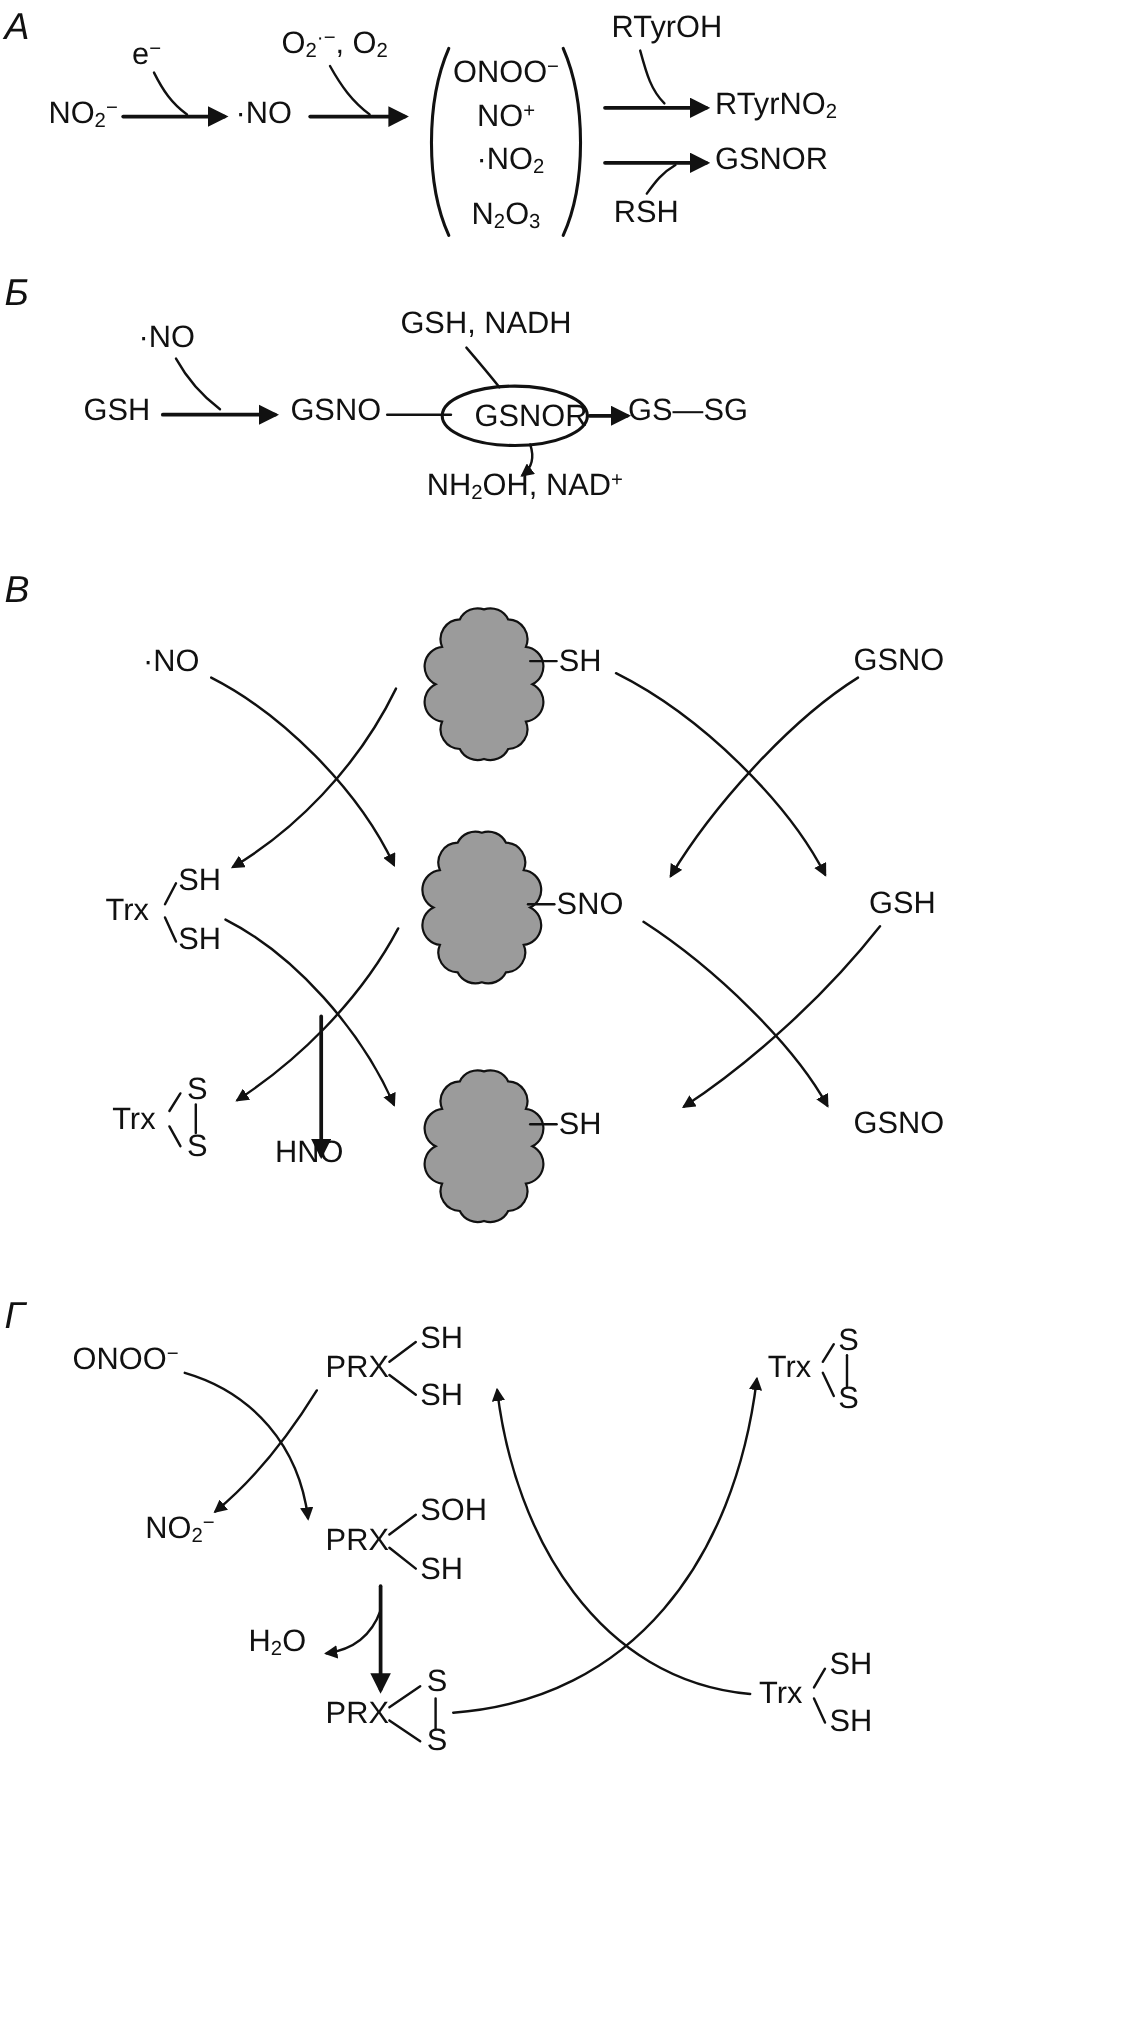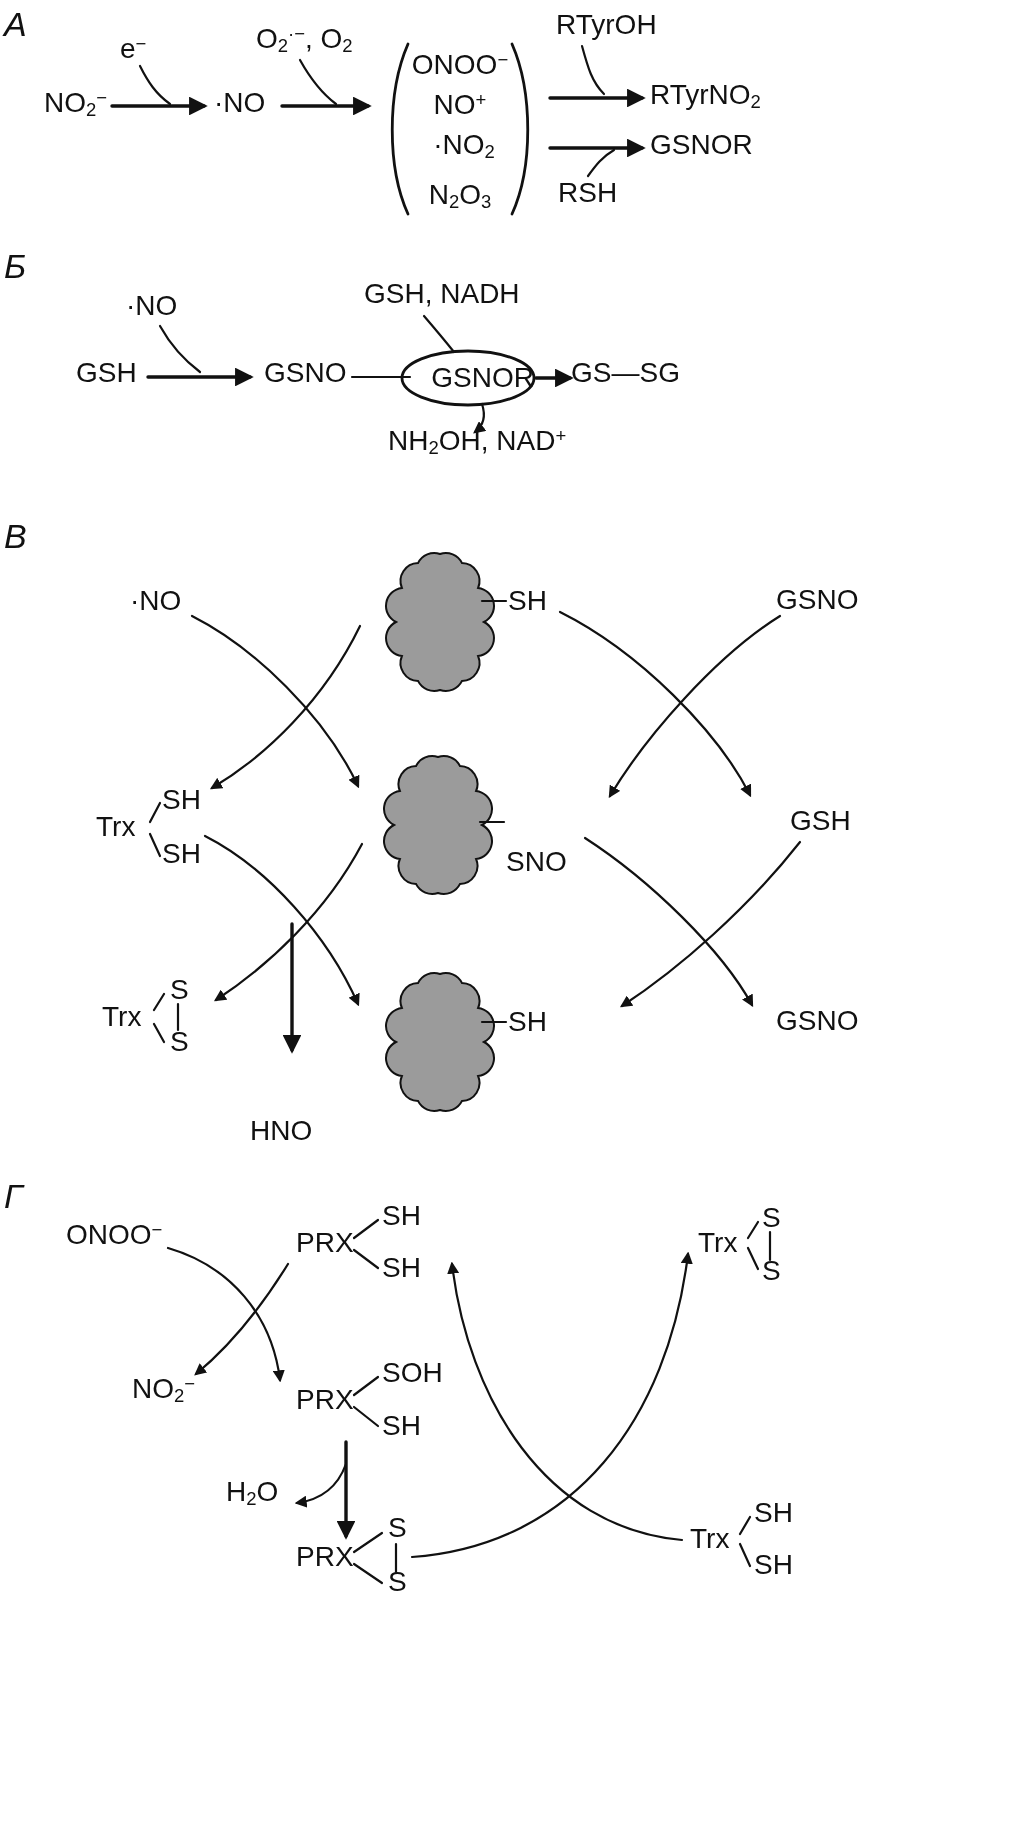--- a/index.html
+++ b/index.html
@@ -126,26 +126,26 @@
   <div class="lbl" style="left:388px;top:426px">NH<sub>2</sub>OH, NAD<sup>+</sup></div>
   <div class="lbl" style="left:571px;top:358px">GS—SG</div>
 
   <div class="lbl panel-letter" style="left:4px;top:518px">В</div>
   <div class="lbl" style="left:130px;top:586px">·NO</div>
   <div class="lbl" style="left:508px;top:586px">SH</div>
   <div class="lbl" style="left:776px;top:585px">GSNO</div>
   <div class="lbl" style="left:96px;top:812px">Trx</div>
   <div class="lbl" style="left:162px;top:785px">SH</div>
   <div class="lbl" style="left:162px;top:839px">SH</div>
-  <div class="lbl" style="left:506px;top:847px">SNO</div>
+  <div class="lbl" style="left:506px;top:807px">SNO</div>
   <div class="lbl" style="left:790px;top:806px">GSH</div>
   <div class="lbl" style="left:102px;top:1002px">Trx</div>
   <div class="lbl" style="left:170px;top:975px">S</div>
   <div class="lbl" style="left:170px;top:1027px">S</div>
-  <div class="lbl" style="left:250px;top:1116px">HNO</div>
+  <div class="lbl" style="left:250px;top:1032px">HNO</div>
   <div class="lbl" style="left:508px;top:1007px">SH</div>
   <div class="lbl" style="left:776px;top:1006px">GSNO</div>
 
   <div class="lbl panel-letter" style="left:4px;top:1178px">Г</div>
   <div class="lbl" style="left:66px;top:1220px">ONOO<sup>−</sup></div>
   <div class="lbl" style="left:132px;top:1374px">NO<sub>2</sub><sup>−</sup></div>
   <div class="lbl" style="left:296px;top:1228px">PRX</div>
   <div class="lbl" style="left:382px;top:1201px">SH</div>
   <div class="lbl" style="left:382px;top:1253px">SH</div>
   <div class="lbl" style="left:296px;top:1385px">PRX</div>

